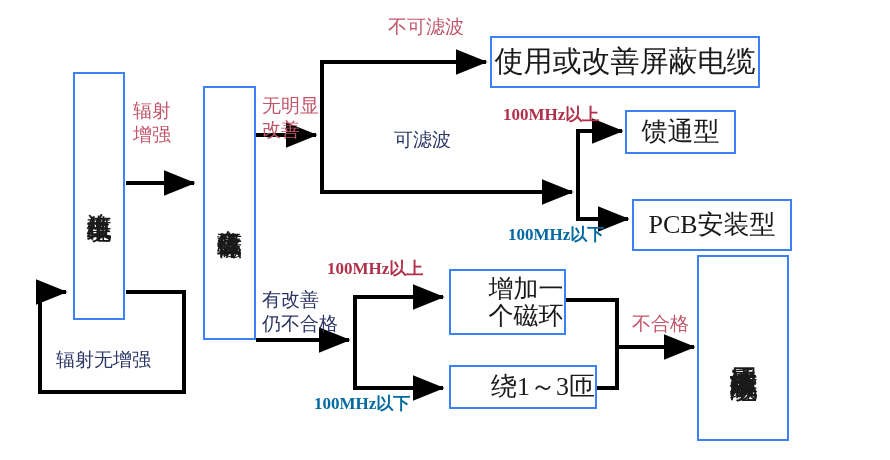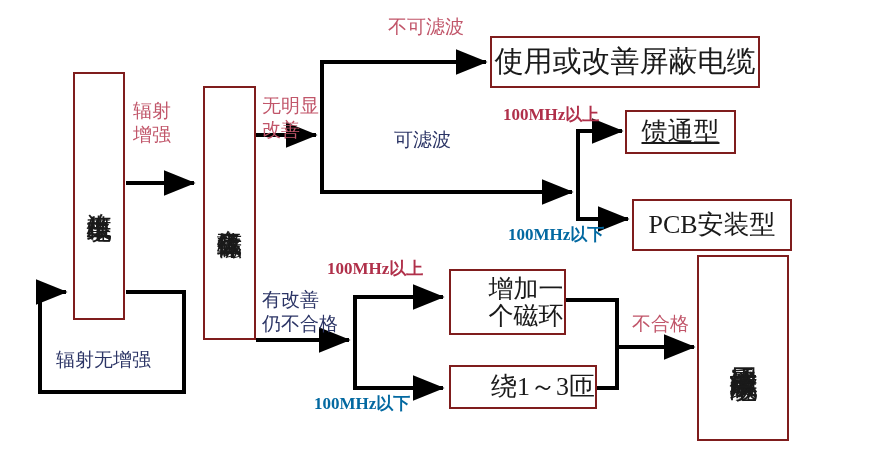--- a/index.html
+++ b/index.html
@@ -19,21 +19,21 @@
     position: absolute;
     left: 0;
     top: 0;
     width: 890px;
     height: 460px;
     pointer-events: none;
   }
   .node {
     position: absolute;
     box-sizing: border-box;
-    border: 2px solid #7f1d1d;
+    border: 2px solid #3b82f6;
     background: #ffffff;
     display: flex;
     align-items: center;
     justify-content: center;
     text-align: center;
     color: #1a1a1a;
     font-family: "Liberation Serif", "DejaVu Serif", serif;
     line-height: 1.08;
     z-index: 3;
   }
@@ -101,21 +101,21 @@
   </div>
 
   <div class="node vert" style="left:203px; top:86px; width:53px; height:254px; font-size:25px;">
     <span class="txt">套上铁氧体磁环</span>
   </div>
 
   <div class="node" style="left:490px; top:36px; width:270px; height:52px; font-size:29px;">
     <span class="txt">使用或改善屏蔽电缆</span>
   </div>
 
-  <div class="node" style="left:625px; top:110px; width:111px; height:44px; font-size:26px;text-decoration:underline;">
+  <div class="node" style="left:625px; top:110px; width:111px; height:44px; font-size:26px;">
     <span class="txt">馈通型</span>
   </div>
 
   <div class="node" style="left:632px; top:199px; width:160px; height:52px; font-size:26px;">
     <span class="txt">PCB安装型</span>
   </div>
 
   <div class="node" style="left:449px; top:269px; width:117px; height:66px; font-size:25px;padding-left:37px;">
     <span class="txt" style="white-space:pre-line;">增加一
 个磁环</span>

